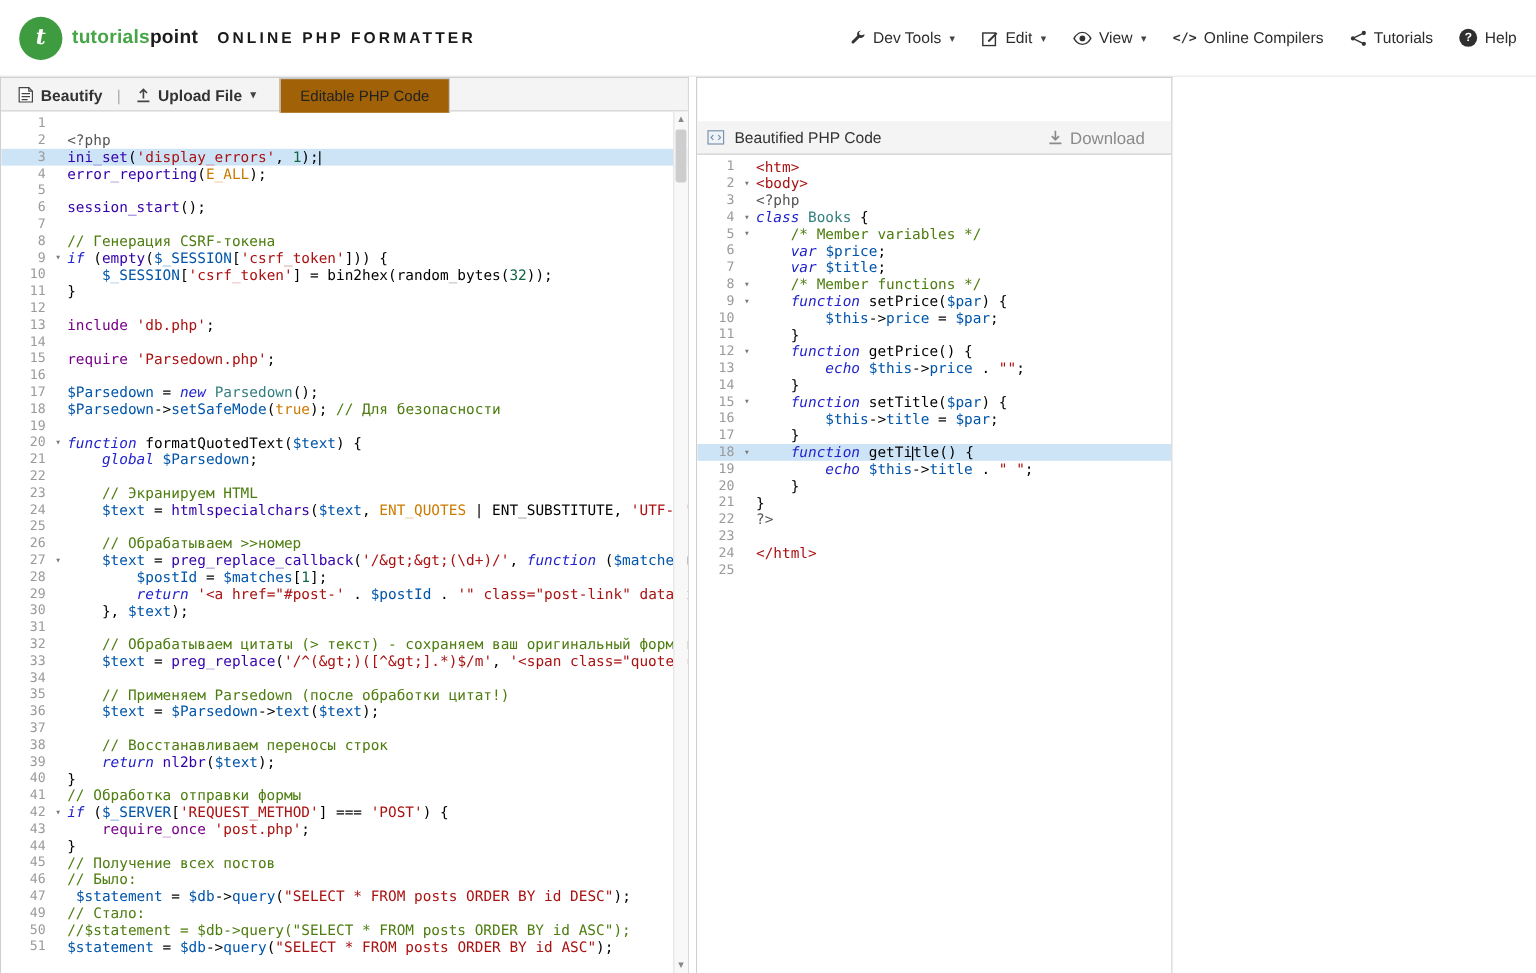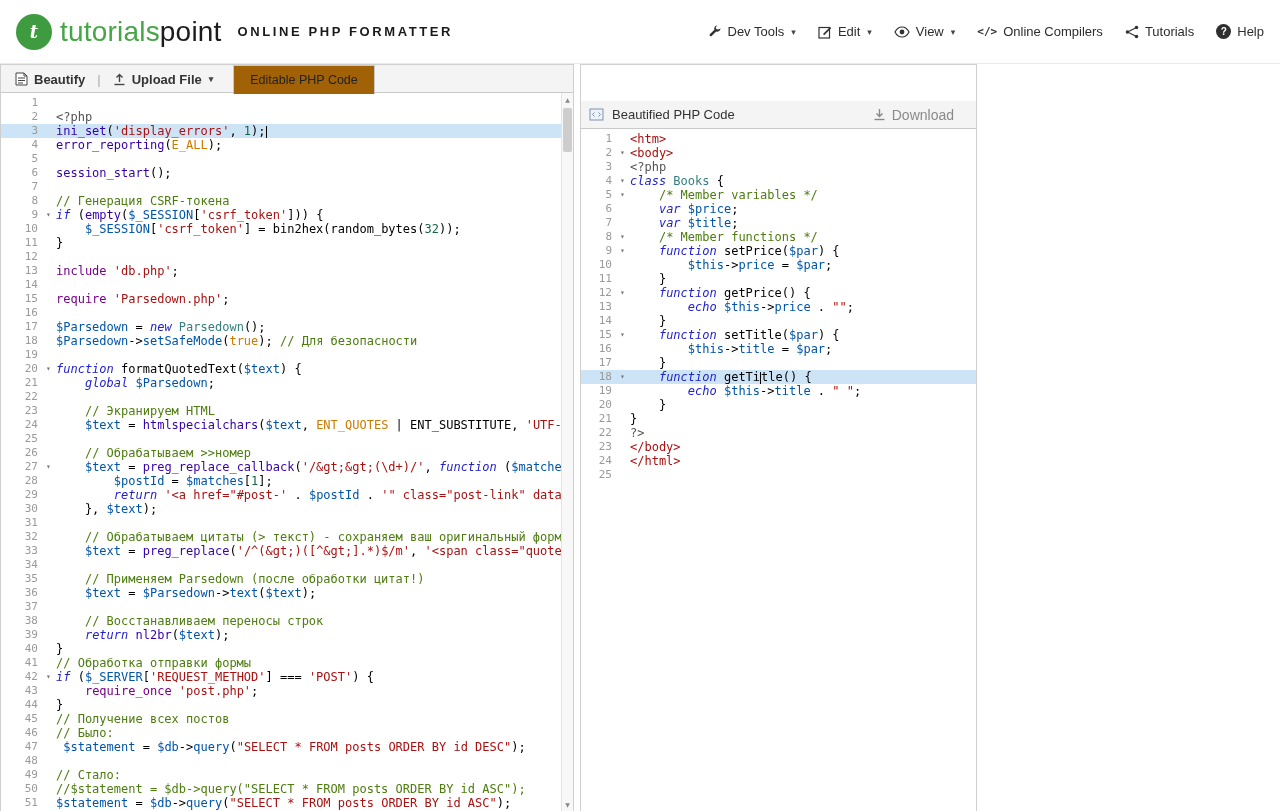--- a/index.html
+++ b/index.html
@@ -7,21 +7,21 @@
     font-family:"Liberation Sans", sans-serif; }
 
   
   .topbar { height:64px; display:flex; align-items:center; justify-content:space-between;
     padding:0 16px; background:#fff; border-bottom:1px solid #e9e9e9; }
   .brand-wrap { display:flex; align-items:center; gap:16px; }
   .logo { display:flex; align-items:center; gap:8px; cursor:pointer; }
   .logo-circle { width:36px; height:36px; border-radius:50%; background:#3f9b3f;
     color:#fff; display:flex; align-items:center; justify-content:center;
     font-family:"DejaVu Serif", serif; font-style:italic; font-weight:bold; font-size:18px; }
-  .logo-text { font-size:28px; font-weight:normal; letter-spacing:.2px; }
+  .logo-text { font-size:16px; font-weight:bold; letter-spacing:.2px; }
   .logo-text .g { color:#46a546; } .logo-text .d { color:#1c1c1c; }
   .app-title { font-size:13px; font-weight:bold; letter-spacing:2.6px; color:#1a1a1a; }
   .topmenu { display:flex; align-items:center; gap:22px; font-size:13px; color:#2d2d2d; }
   .tm-item { display:flex; align-items:center; gap:6px; cursor:pointer; white-space:nowrap; }
   .tm-caret { font-size:9px; color:#444; margin-left:1px; }
   .code-glyph { font-family:"DejaVu Sans Mono", monospace; font-size:11px; font-weight:bold; color:#333; }
   .help-badge { width:15px; height:15px; border-radius:50%; background:#2f2f2f; color:#fff;
     font-size:10px; font-weight:bold; display:flex; align-items:center; justify-content:center; }
 
   
@@ -220,21 +220,20 @@
         <div class="crow"><span class="ln">38</span><span class="fold"></span><span class="cl"><span class="t-plain">    </span><span class="t-com">// Восстанавливаем переносы строк</span></span></div>
         <div class="crow"><span class="ln">39</span><span class="fold"></span><span class="cl"><span class="t-plain">    </span><span class="t-kw">return</span><span class="t-plain"> </span><span class="t-builtin">nl2br</span><span class="t-plain">(</span><span class="t-var">$text</span><span class="t-plain">);</span></span></div>
         <div class="crow"><span class="ln">40</span><span class="fold"></span><span class="cl"><span class="t-plain">}</span></span></div>
         <div class="crow"><span class="ln">41</span><span class="fold"></span><span class="cl"><span class="t-com">// Обработка отправки формы</span></span></div>
         <div class="crow"><span class="ln">42</span><span class="fold">▾</span><span class="cl"><span class="t-kw">if</span><span class="t-plain"> (</span><span class="t-var">$_SERVER</span><span class="t-plain">[</span><span class="t-str">'REQUEST_METHOD'</span><span class="t-plain">] === </span><span class="t-str">'POST'</span><span class="t-plain">) {</span></span></div>
         <div class="crow"><span class="ln">43</span><span class="fold"></span><span class="cl"><span class="t-plain">    </span><span class="t-kw2">require_once</span><span class="t-plain"> </span><span class="t-str">'post.php'</span><span class="t-plain">;</span></span></div>
         <div class="crow"><span class="ln">44</span><span class="fold"></span><span class="cl"><span class="t-plain">}</span></span></div>
         <div class="crow"><span class="ln">45</span><span class="fold"></span><span class="cl"><span class="t-com">// Получение всех постов</span></span></div>
         <div class="crow"><span class="ln">46</span><span class="fold"></span><span class="cl"><span class="t-com">// Было:</span></span></div>
         <div class="crow"><span class="ln">47</span><span class="fold"></span><span class="cl"><span class="t-plain"> </span><span class="t-var">$statement</span><span class="t-plain"> = </span><span class="t-var">$db</span><span class="t-plain">-&gt;</span><span class="t-prop">query</span><span class="t-plain">(</span><span class="t-str">"SELECT * FROM posts ORDER BY id DESC"</span><span class="t-plain">);</span></span></div>
-        <div class="crow"><span class="ln">48</span><span class="fold"></span><span class="cl"></span></div>
         <div class="crow"><span class="ln">49</span><span class="fold"></span><span class="cl"><span class="t-com">// Стало:</span></span></div>
         <div class="crow"><span class="ln">50</span><span class="fold"></span><span class="cl"><span class="t-com">//$statement = $db-&gt;query("SELECT * FROM posts ORDER BY id ASC");</span></span></div>
         <div class="crow"><span class="ln">51</span><span class="fold"></span><span class="cl"><span class="t-var">$statement</span><span class="t-plain"> = </span><span class="t-var">$db</span><span class="t-plain">-&gt;</span><span class="t-prop">query</span><span class="t-plain">(</span><span class="t-str">"SELECT * FROM posts ORDER BY id ASC"</span><span class="t-plain">);</span></span></div>
       </div>
   </section>
 
   <section class="panel panel-right">
     <div class="ptoolbar rp-head">
       <div class="rp-title">
         <span>
@@ -271,19 +270,19 @@
         <div class="crow"><span class="ln">13</span><span class="fold"></span><span class="cl"><span class="t-plain">        </span><span class="t-kw">echo</span><span class="t-plain"> </span><span class="t-var">$this</span><span class="t-plain">-&gt;</span><span class="t-prop">price</span><span class="t-plain"> . </span><span class="t-str">""</span><span class="t-plain">;</span></span></div>
         <div class="crow"><span class="ln">14</span><span class="fold"></span><span class="cl"><span class="t-plain">    }</span></span></div>
         <div class="crow"><span class="ln">15</span><span class="fold">▾</span><span class="cl"><span class="t-plain">    </span><span class="t-kw">function</span><span class="t-plain"> </span><span class="t-fn">setTitle</span><span class="t-plain">(</span><span class="t-var">$par</span><span class="t-plain">) {</span></span></div>
         <div class="crow"><span class="ln">16</span><span class="fold"></span><span class="cl"><span class="t-plain">        </span><span class="t-var">$this</span><span class="t-plain">-&gt;</span><span class="t-prop">title</span><span class="t-plain"> = </span><span class="t-var">$par</span><span class="t-plain">;</span></span></div>
         <div class="crow"><span class="ln">17</span><span class="fold"></span><span class="cl"><span class="t-plain">    }</span></span></div>
         <div class="crow active"><span class="ln">18</span><span class="fold">▾</span><span class="cl"><span class="t-plain">    </span><span class="t-kw">function</span><span class="t-plain"> </span><span class="t-fn">getTi</span><span class="caret-bar"></span><span class="t-fn">tle</span><span class="t-plain">() {</span></span></div>
         <div class="crow"><span class="ln">19</span><span class="fold"></span><span class="cl"><span class="t-plain">        </span><span class="t-kw">echo</span><span class="t-plain"> </span><span class="t-var">$this</span><span class="t-plain">-&gt;</span><span class="t-prop">title</span><span class="t-plain"> . </span><span class="t-str">" "</span><span class="t-plain">;</span></span></div>
         <div class="crow"><span class="ln">20</span><span class="fold"></span><span class="cl"><span class="t-plain">    }</span></span></div>
         <div class="crow"><span class="ln">21</span><span class="fold"></span><span class="cl"><span class="t-plain">}</span></span></div>
         <div class="crow"><span class="ln">22</span><span class="fold"></span><span class="cl"><span class="t-meta">?&gt;</span></span></div>
-        <div class="crow"><span class="ln">23</span><span class="fold"></span><span class="cl"><span class="t-tag">&lt;/body&gt;</span></span></div>
+        <div class="crow"><span class="ln">23</span><span class="fold"></span></div>
         <div class="crow"><span class="ln">24</span><span class="fold"></span><span class="cl"><span class="t-tag">&lt;/html&gt;</span></span></div>
         <div class="crow"><span class="ln">25</span><span class="fold"></span><span class="cl"></span></div>
       </div>
   </section>
 
 </div>
 
 </body></html>

